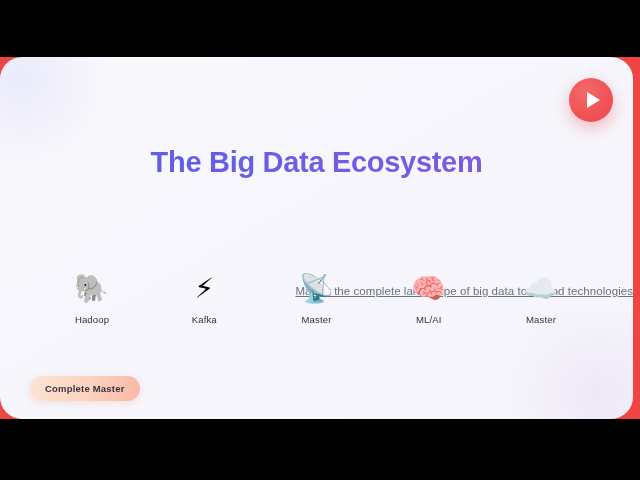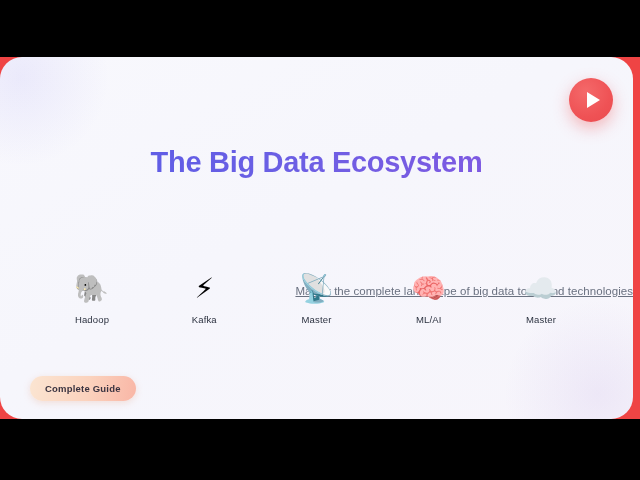--- a/index.html
+++ b/index.html
@@ -211,19 +211,19 @@
         <span class="tech-label">ML/AI</span>
       </div>
 
       <div class="tech-item">
         <span class="tech-emoji">☁️</span>
         <span class="tech-label">Master</span>
       </div>
 
     </div>
 
-    <div id="guide-badge">Complete Guide</div>
+    <div id="guide-badge">Complete Master</div>
 
   </div>
 
   <div class="letterbox bottom"></div>
 
 </div>
 
 </body></html>

